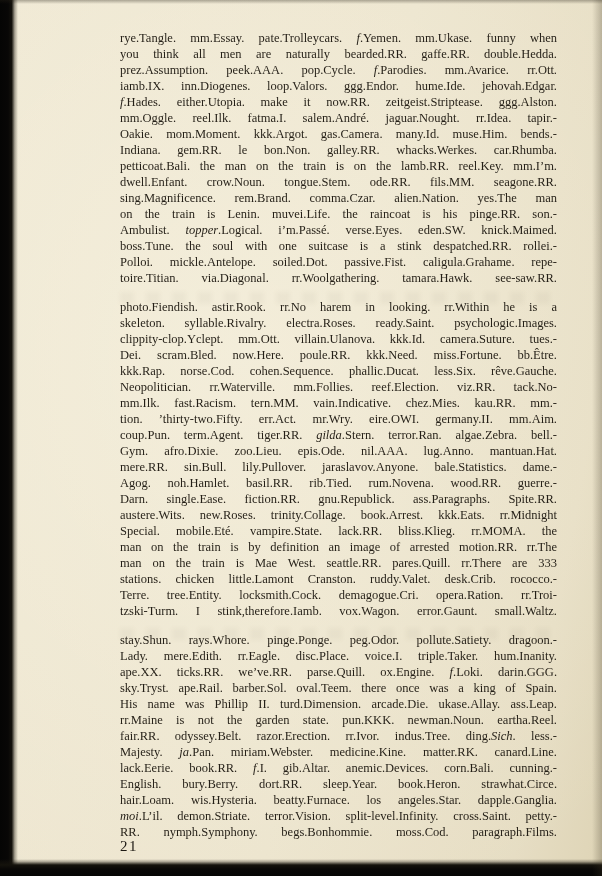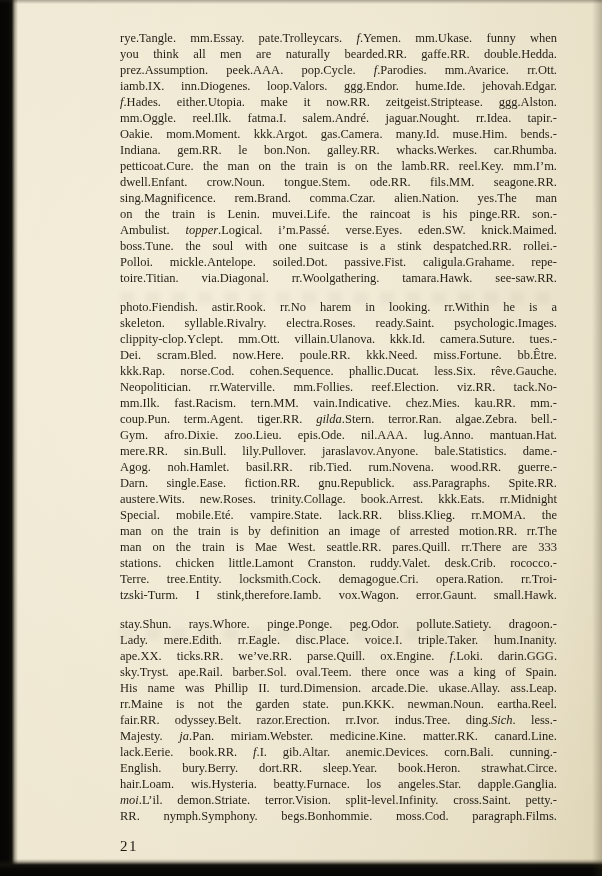--- a/index.html
+++ b/index.html
@@ -100,49 +100,50 @@
   <div class="text-block" id="text-block">
       <div class="paragraph">
         <div class="line">rye.Tangle. mm.Essay. pate.Trolleycars. <i>f</i>.Yemen. mm.Ukase. funny when</div>
         <div class="line">you think all men are naturally bearded.RR. gaffe.RR. double.Hedda.</div>
         <div class="line">prez.Assumption. peek.AAA. pop.Cycle. <i>f</i>.Parodies. mm.Avarice. rr.Ott.</div>
         <div class="line">iamb.IX. inn.Diogenes. loop.Valors. ggg.Endor. hume.Ide. jehovah.Edgar.</div>
         <div class="line"><i>f</i>.Hades. either.Utopia. make it now.RR. zeitgeist.Striptease. ggg.Alston.</div>
         <div class="line">mm.Oggle. reel.Ilk. fatma.I. salem.André. jaguar.Nought. rr.Idea. tapir.-</div>
         <div class="line">Oakie. mom.Moment. kkk.Argot. gas.Camera. many.Id. muse.Him. bends.-</div>
         <div class="line">Indiana. gem.RR. le bon.Non. galley.RR. whacks.Werkes. car.Rhumba.</div>
-        <div class="line">petticoat.Cure. the man on the train is on the lamb.RR. reel.Key. mm.I’m.</div>
+        <div class="line">petticoat.Bali. the man on the train is on the lamb.RR. reel.Key. mm.I’m.</div>
         <div class="line">dwell.Enfant. crow.Noun. tongue.Stem. ode.RR. fils.MM. seagone.RR.</div>
         <div class="line">sing.Magnificence. rem.Brand. comma.Czar. alien.Nation. yes.The man</div>
         <div class="line">on the train is Lenin. muvei.Life. the raincoat is his pinge.RR. son.-</div>
         <div class="line">Ambulist. <i>topper</i>.Logical. i’m.Passé. verse.Eyes. eden.SW. knick.Maimed.</div>
         <div class="line">boss.Tune. the soul with one suitcase is a stink despatched.RR. rollei.-</div>
         <div class="line">Polloi. mickle.Antelope. soiled.Dot. passive.Fist. caligula.Grahame. repe-</div>
         <div class="line">toire.Titian. via.Diagonal. rr.Woolgathering. tamara.Hawk. see-saw.RR.</div>
       </div>
       <div class="paragraph">
         <div class="line">photo.Fiendish. astir.Rook. rr.No harem in looking. rr.Within he is a</div>
         <div class="line">skeleton. syllable.Rivalry. electra.Roses. ready.Saint. psychologic.Images.</div>
         <div class="line">clippity-clop.Yclept. mm.Ott. villain.Ulanova. kkk.Id. camera.Suture. tues.-</div>
         <div class="line">Dei. scram.Bled. now.Here. poule.RR. kkk.Need. miss.Fortune. bb.Être.</div>
         <div class="line">kkk.Rap. norse.Cod. cohen.Sequence. phallic.Ducat. less.Six. rêve.Gauche.</div>
         <div class="line">Neopolitician. rr.Waterville. mm.Follies. reef.Election. viz.RR. tack.No-</div>
         <div class="line">mm.Ilk. fast.Racism. tern.MM. vain.Indicative. chez.Mies. kau.RR. mm.-</div>
+        <div class="line">tion. ’thirty-two.Fifty. err.Act. mr.Wry. eire.OWI. germany.II. mm.Aim.</div>
         <div class="line">coup.Pun. term.Agent. tiger.RR. <i>gilda</i>.Stern. terror.Ran. algae.Zebra. bell.-</div>
         <div class="line">Gym. afro.Dixie. zoo.Lieu. epis.Ode. nil.AAA. lug.Anno. mantuan.Hat.</div>
         <div class="line">mere.RR. sin.Bull. lily.Pullover. jaraslavov.Anyone. bale.Statistics. dame.-</div>
         <div class="line">Agog. noh.Hamlet. basil.RR. rib.Tied. rum.Novena. wood.RR. guerre.-</div>
         <div class="line">Darn. single.Ease. fiction.RR. gnu.Republick. ass.Paragraphs. Spite.RR.</div>
         <div class="line">austere.Wits. new.Roses. trinity.Collage. book.Arrest. kkk.Eats. rr.Midnight</div>
         <div class="line">Special. mobile.Eté. vampire.State. lack.RR. bliss.Klieg. rr.MOMA. the</div>
         <div class="line">man on the train is by definition an image of arrested motion.RR. rr.The</div>
         <div class="line">man on the train is Mae West. seattle.RR. pares.Quill. rr.There are 333</div>
         <div class="line">stations. chicken little.Lamont Cranston. ruddy.Valet. desk.Crib. rococco.-</div>
         <div class="line">Terre. tree.Entity. locksmith.Cock. demagogue.Cri. opera.Ration. rr.Troi-</div>
-        <div class="line">tzski-Turm. I stink,therefore.Iamb. vox.Wagon. error.Gaunt. small.Hawk.</div>
+        <div class="line">tzski-Turm. I stink,therefore.Iamb. vox.Wagon. error.Gaunt. small.Waltz.</div>
       </div>
       <div class="paragraph">
         <div class="line">stay.Shun. rays.Whore. pinge.Ponge. peg.Odor. pollute.Satiety. dragoon.-</div>
         <div class="line">Lady. mere.Edith. rr.Eagle. disc.Place. voice.I. triple.Taker. hum.Inanity.</div>
         <div class="line">ape.XX. ticks.RR. we’ve.RR. parse.Quill. ox.Engine. <i>f</i>.Loki. darin.GGG.</div>
         <div class="line">sky.Tryst. ape.Rail. barber.Sol. oval.Teem. there once was a king of Spain.</div>
         <div class="line">His name was Phillip II. turd.Dimension. arcade.Die. ukase.Allay. ass.Leap.</div>
         <div class="line">rr.Maine is not the garden state. pun.KKK. newman.Noun. eartha.Reel.</div>
         <div class="line">fair.RR. odyssey.Belt. razor.Erection. rr.Ivor. indus.Tree. ding.<i>Sich</i>. less.-</div>
         <div class="line">Majesty. <i>ja</i>.Pan. miriam.Webster. medicine.Kine. matter.RK. canard.Line.</div>

